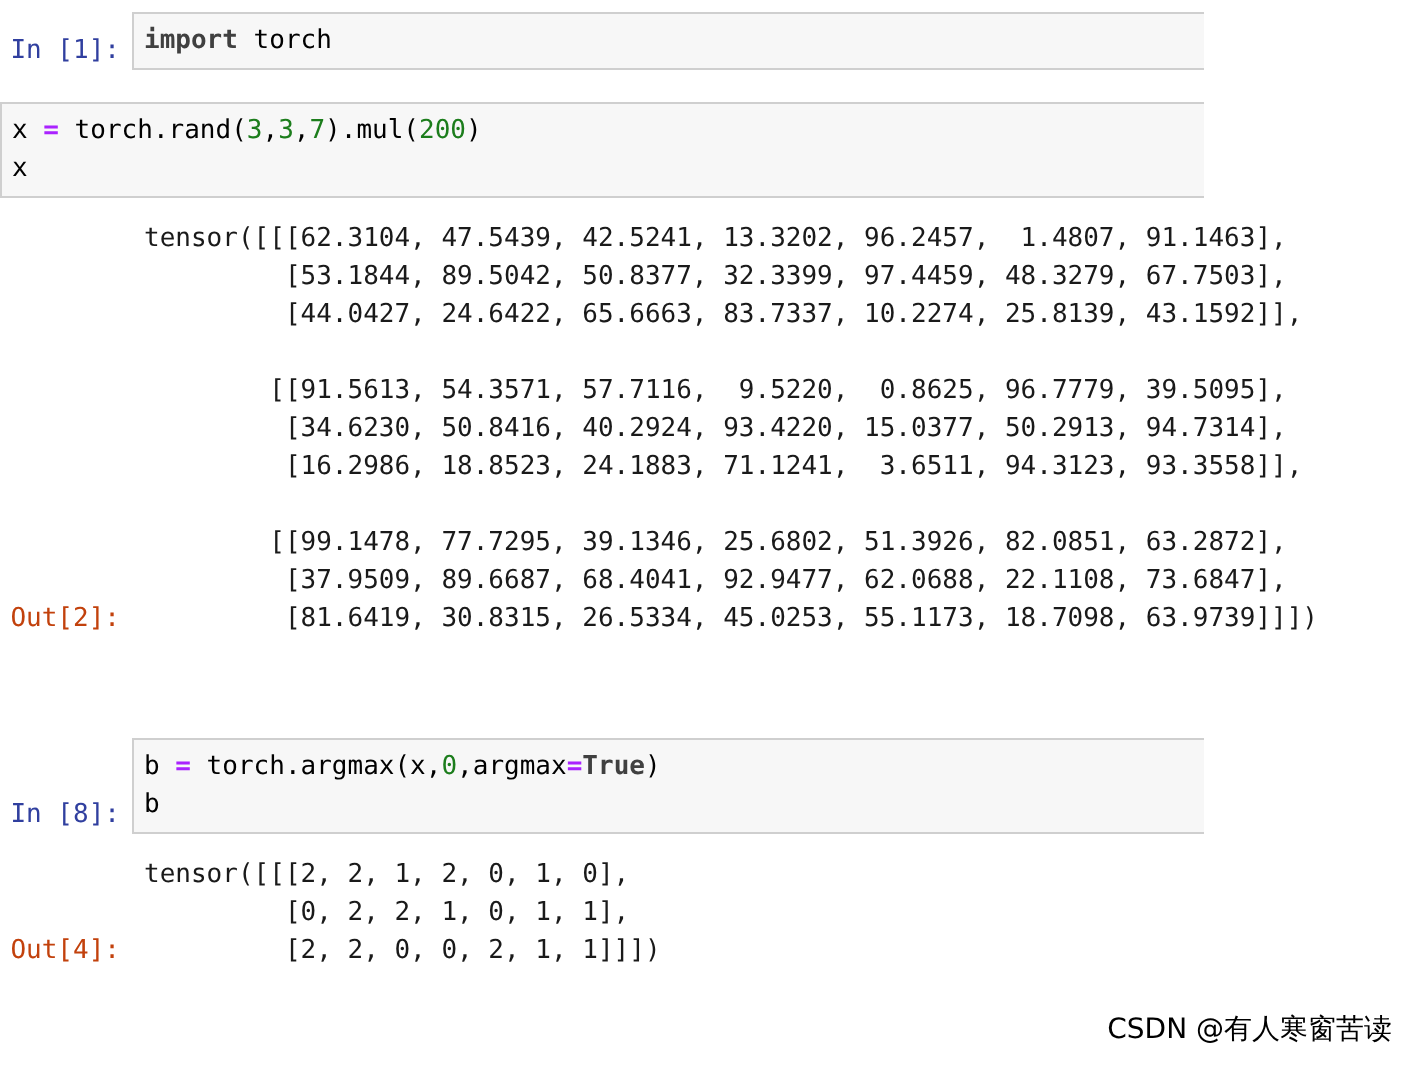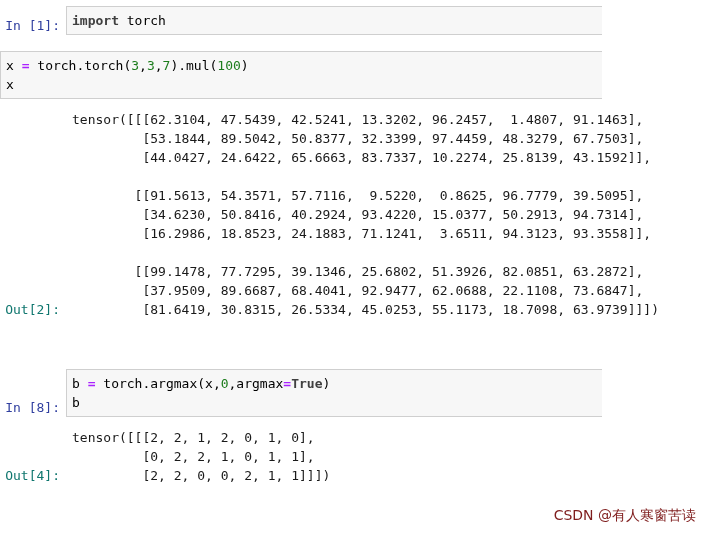--- a/index.html
+++ b/index.html
@@ -39,21 +39,21 @@
     box-sizing: border-box;
     padding-right: 6px;
     text-align: right;
     font-family: "DejaVu Sans Mono", "Liberation Mono", monospace;
     font-size: 13px;
     line-height: 19px;
     white-space: pre;
     user-select: none;
   }
   .prompt-in  { color: #303F9F; }
-  .prompt-out { color: #0f766e; }
+  .prompt-out { color: #c2410c; }
 
   
   .input-cell .prompt { padding-top: 5px; }
 
   .code-area {
     flex: 1 1 auto;
     box-sizing: border-box;
     background: #f7f7f7;
     border: 1px solid #cfcfcf;
     border-right: none;
@@ -92,40 +92,40 @@
   .sp-20 { height: 20px; }
 
   
   .watermark {
     position: absolute;
     right: 12px;
     bottom: 11px;
     font-family: "DejaVu Sans", "Liberation Sans", sans-serif;
     font-size: 14px;
     line-height: 18px;
-    color: #7f1d1d;
+    color: #000000;
     white-space: nowrap;
     user-select: none;
     text-align: center;
   }
 </style>
 </head>
 <body>
 
 <div class="notebook">
 
   <div class="sp-6"></div>
   <div class="cell input-cell">
     <div class="prompt prompt-in">In [1]:</div>
     <div class="code-area"><span class="tok-kw">import</span><span class="tok-name"> torch</span></div>
   </div>
 
   <div class="sp-16"></div>
   <div class="cell input-cell">
-    <div class="code-area"><span class="tok-name">x </span><span class="tok-op">=</span><span class="tok-name"> torch.torch(</span><span class="tok-num">3</span><span class="tok-name">,</span><span class="tok-num">3</span><span class="tok-name">,</span><span class="tok-num">7</span><span class="tok-name">).mul(</span><span class="tok-num">100</span><span class="tok-name">)</span>
+    <div class="code-area"><span class="tok-name">x </span><span class="tok-op">=</span><span class="tok-name"> torch.rand(</span><span class="tok-num">3</span><span class="tok-name">,</span><span class="tok-num">3</span><span class="tok-name">,</span><span class="tok-num">7</span><span class="tok-name">).mul(</span><span class="tok-num">200</span><span class="tok-name">)</span>
 <span class="tok-name">x</span></div>
   </div>
 
   <div class="sp-10"></div>
   <div class="cell output-cell">
     <div class="prompt prompt-out">Out[2]:</div>
     <div class="output-area">tensor([[[62.3104, 47.5439, 42.5241, 13.3202, 96.2457,  1.4807, 91.1463],
          [53.1844, 89.5042, 50.8377, 32.3399, 97.4459, 48.3279, 67.7503],
          [44.0427, 24.6422, 65.6663, 83.7337, 10.2274, 25.8139, 43.1592]],
 

